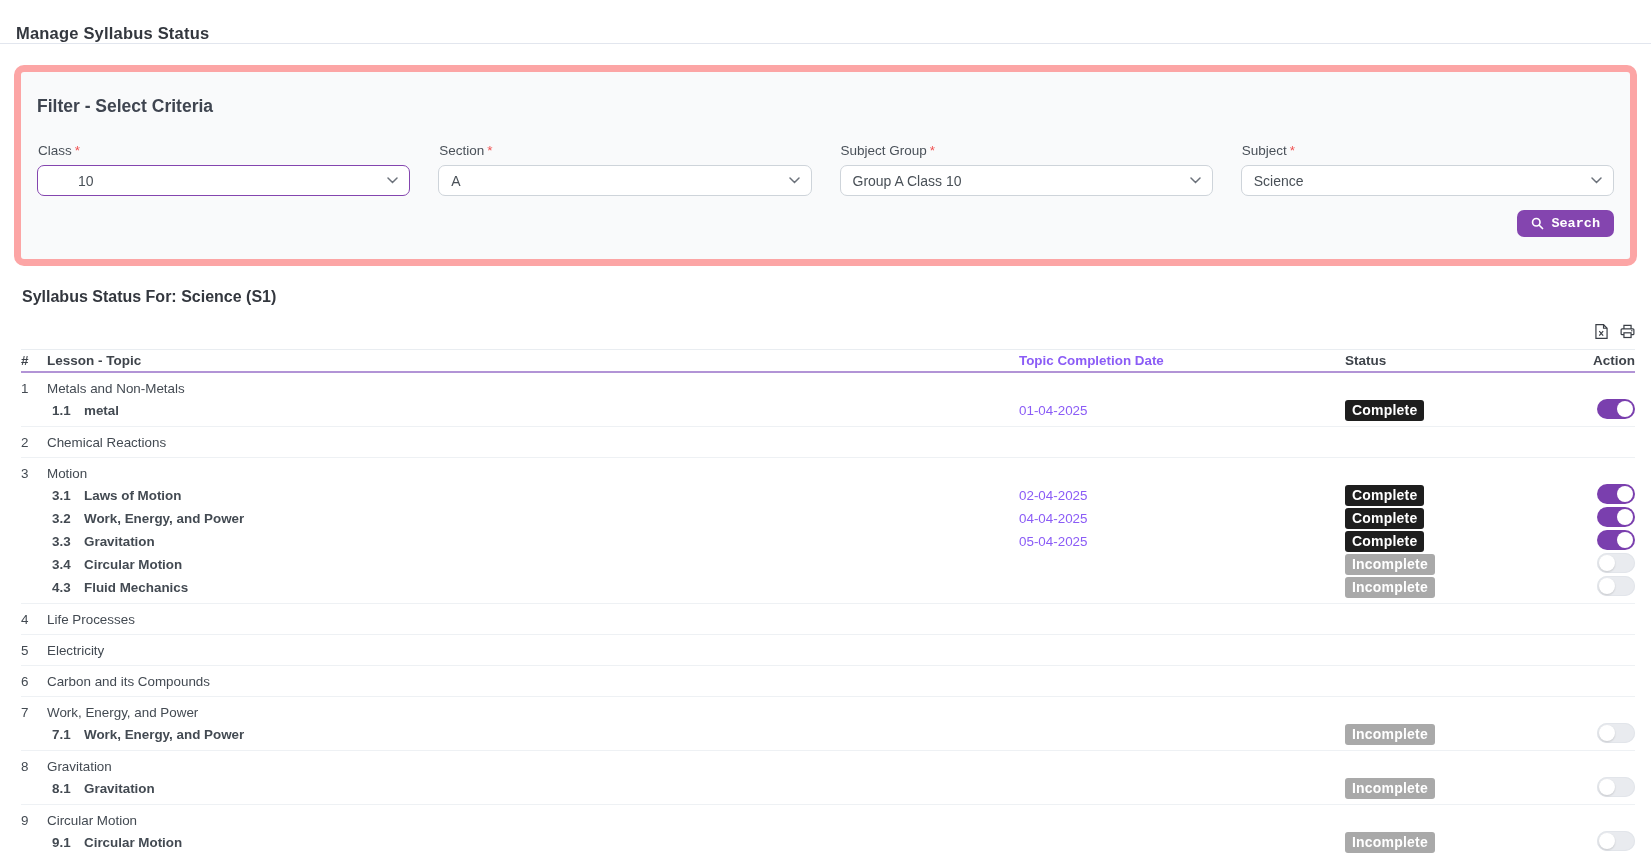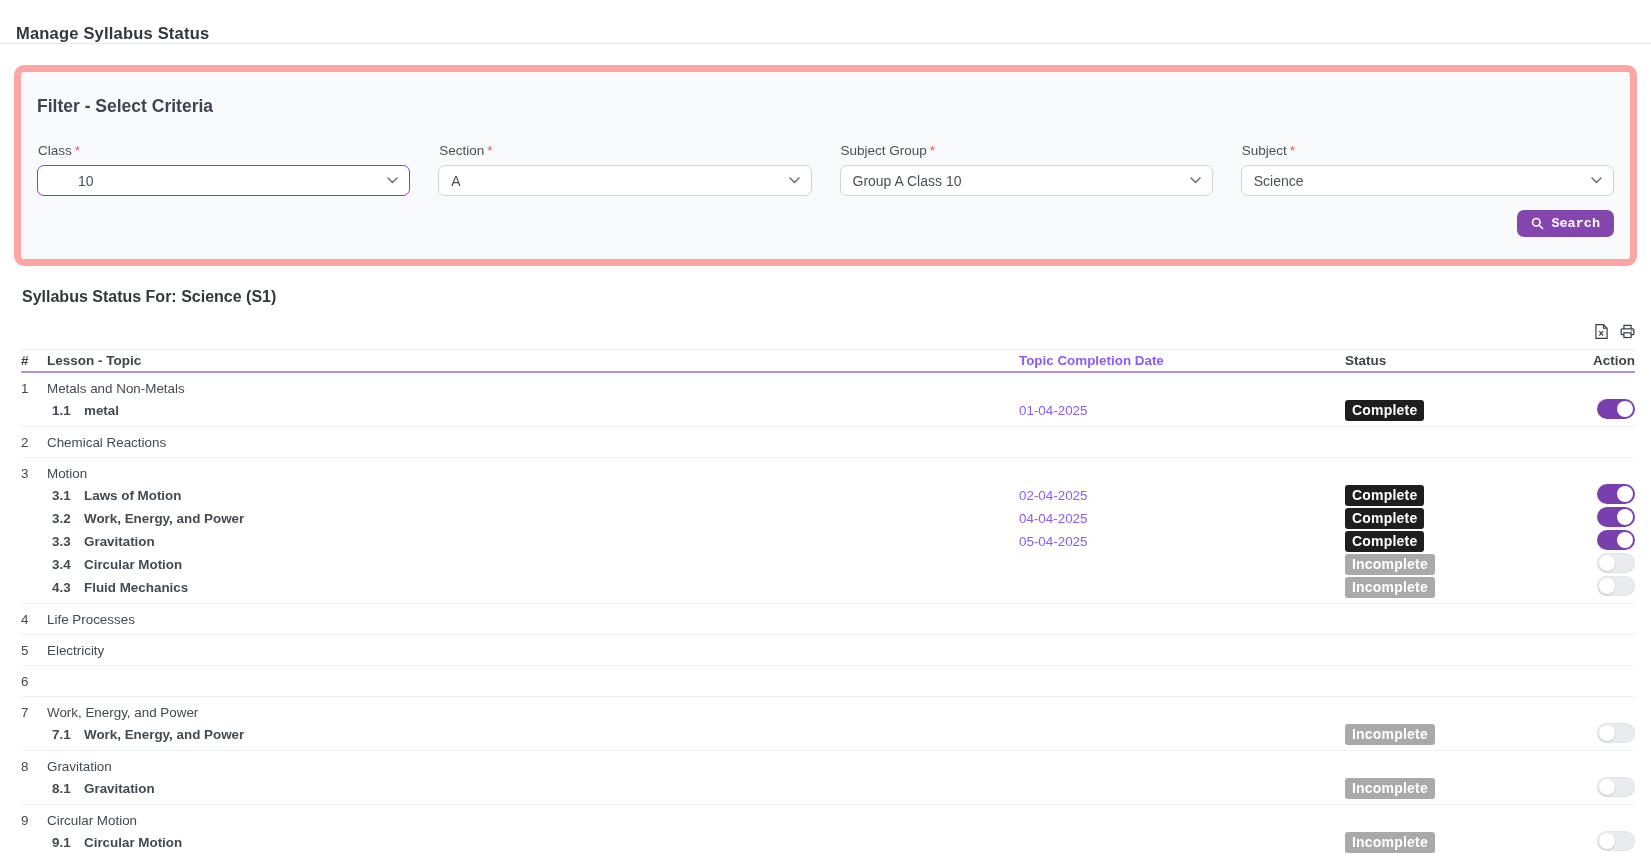--- a/index.html
+++ b/index.html
@@ -311,20 +311,21 @@
         </div>
         <div class="lesson-group">
           <div class="t-row lesson-row">
             <div class="c-num">5</div>
             <div class="c-topic">Electricity</div>
           </div>
         </div>
         <div class="lesson-group">
           <div class="t-row lesson-row">
             <div class="c-num">6</div>
+            <div class="c-topic">Carbon and its Compounds</div>
           </div>
         </div>
         <div class="lesson-group">
           <div class="t-row lesson-row">
             <div class="c-num">7</div>
             <div class="c-topic">Work, Energy, and Power</div>
           </div>
           <div class="t-row topic-row">
             <div class="c-num"></div>
             <div class="c-topic topic-cell">

